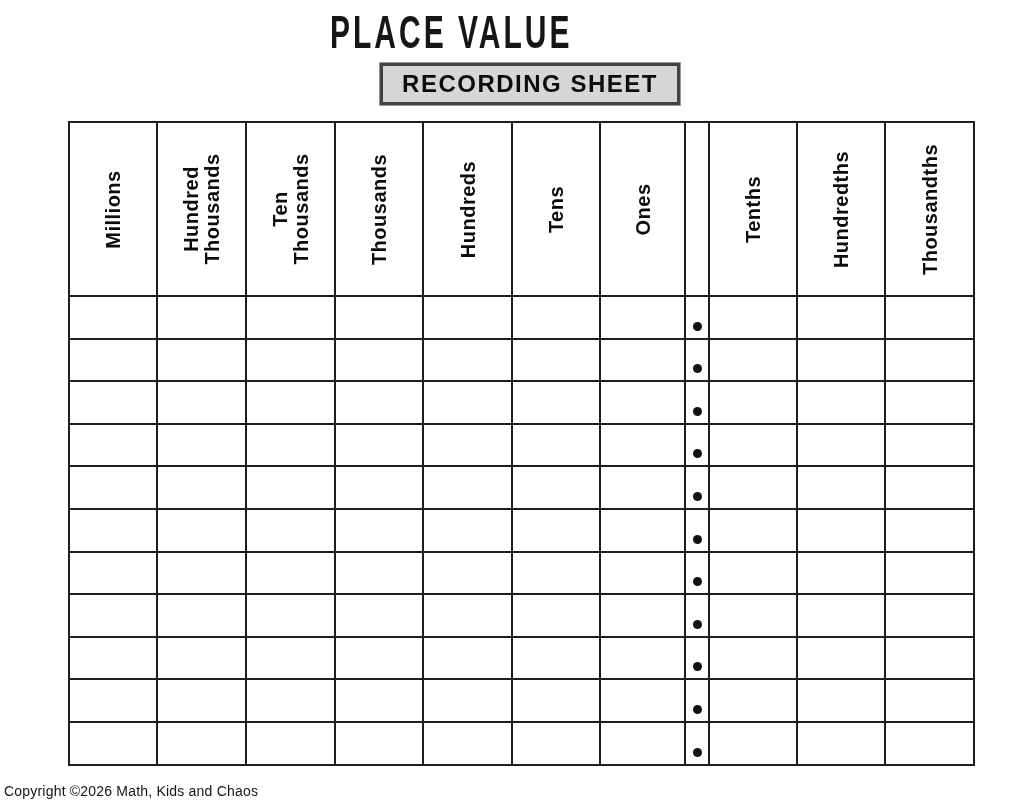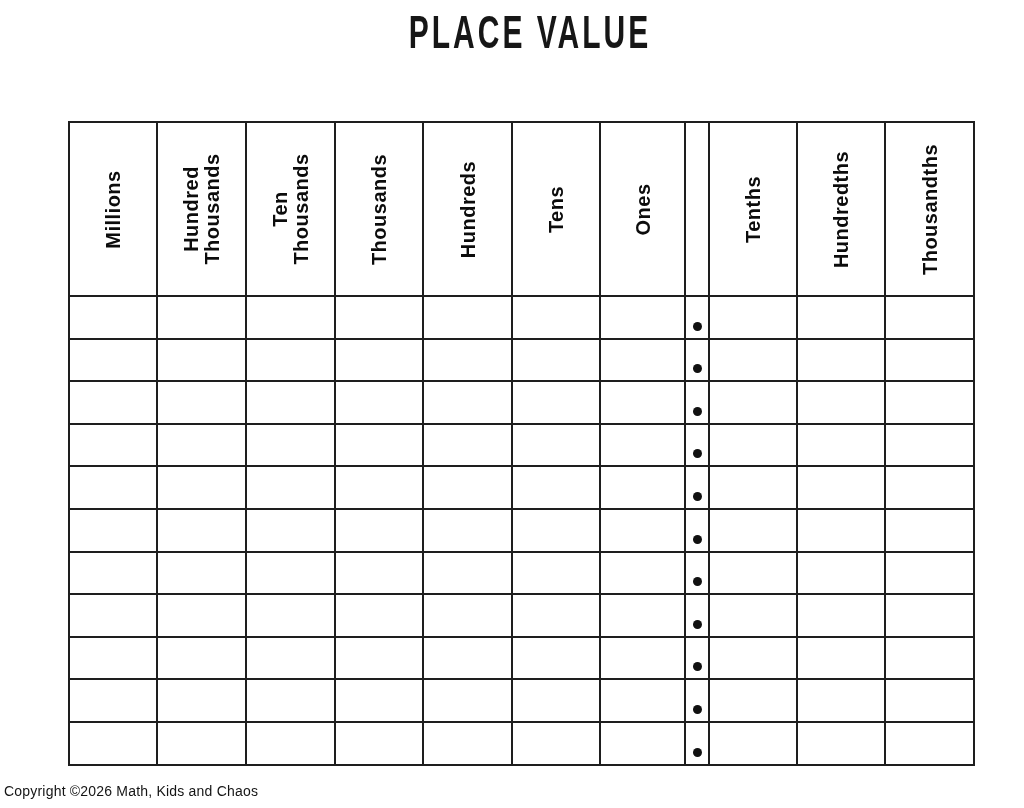--- a/index.html
+++ b/index.html
@@ -13,21 +13,21 @@
     background:#ffffff;
     font-family:"Liberation Sans", sans-serif;
     color:var(--ink);
     overflow:hidden;
   }
 
   
   .title-wrap{
     position:absolute; top:6px; left:530px;
     transform:translateX(-50%);
-    width:400px; text-align:center;
+    width:400px; text-align:left;
   }
   .title{
     display:inline-block;
     font-size:30px; font-weight:700;
     letter-spacing:3px;
     transform:scaleY(1.55);
     transform-origin:top center;
     white-space:nowrap;
     color:#161616;
   }
@@ -109,20 +109,23 @@
 </style>
 </head>
 <body>
 
 <div class="page">
 
   <div class="title-wrap">
     <span class="title">PLACE VALUE</span>
   </div>
 
+  <div class="subtitle-box">
+    <span class="subtitle">RECORDING SHEET</span>
+  </div>
 
   <div class="pv-table">
 
     <div class="grid-row hdr-row">
       <div class="cell hdr-cell">
         <div class="hdr-label">Millions</div>
       </div>
       <div class="cell hdr-cell">
         <div class="hdr-label">Hundred
 Thousands</div>

